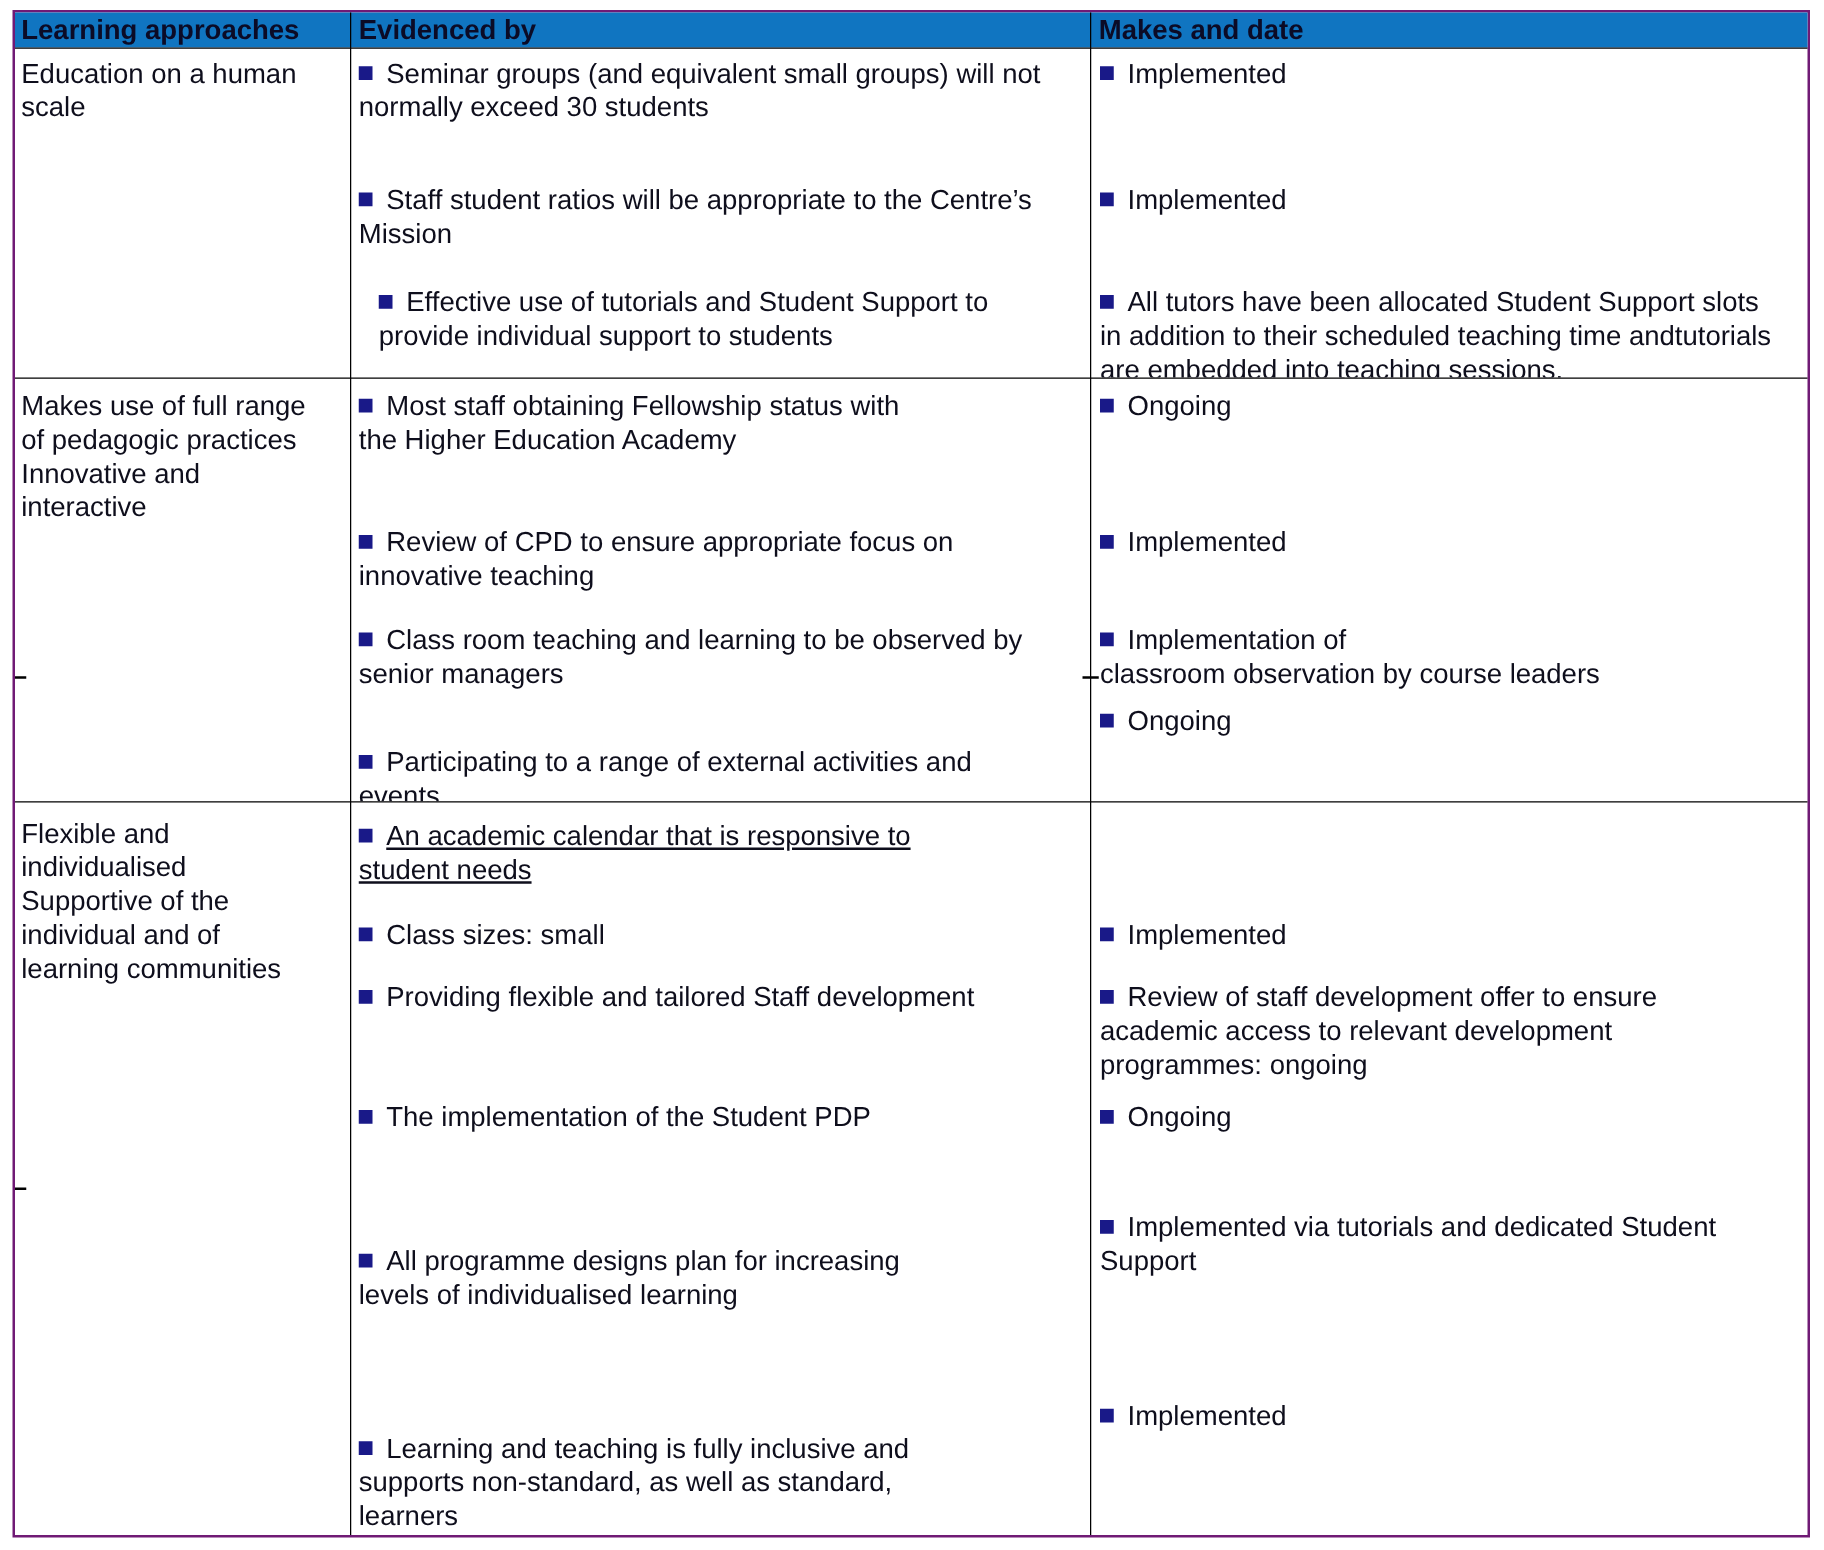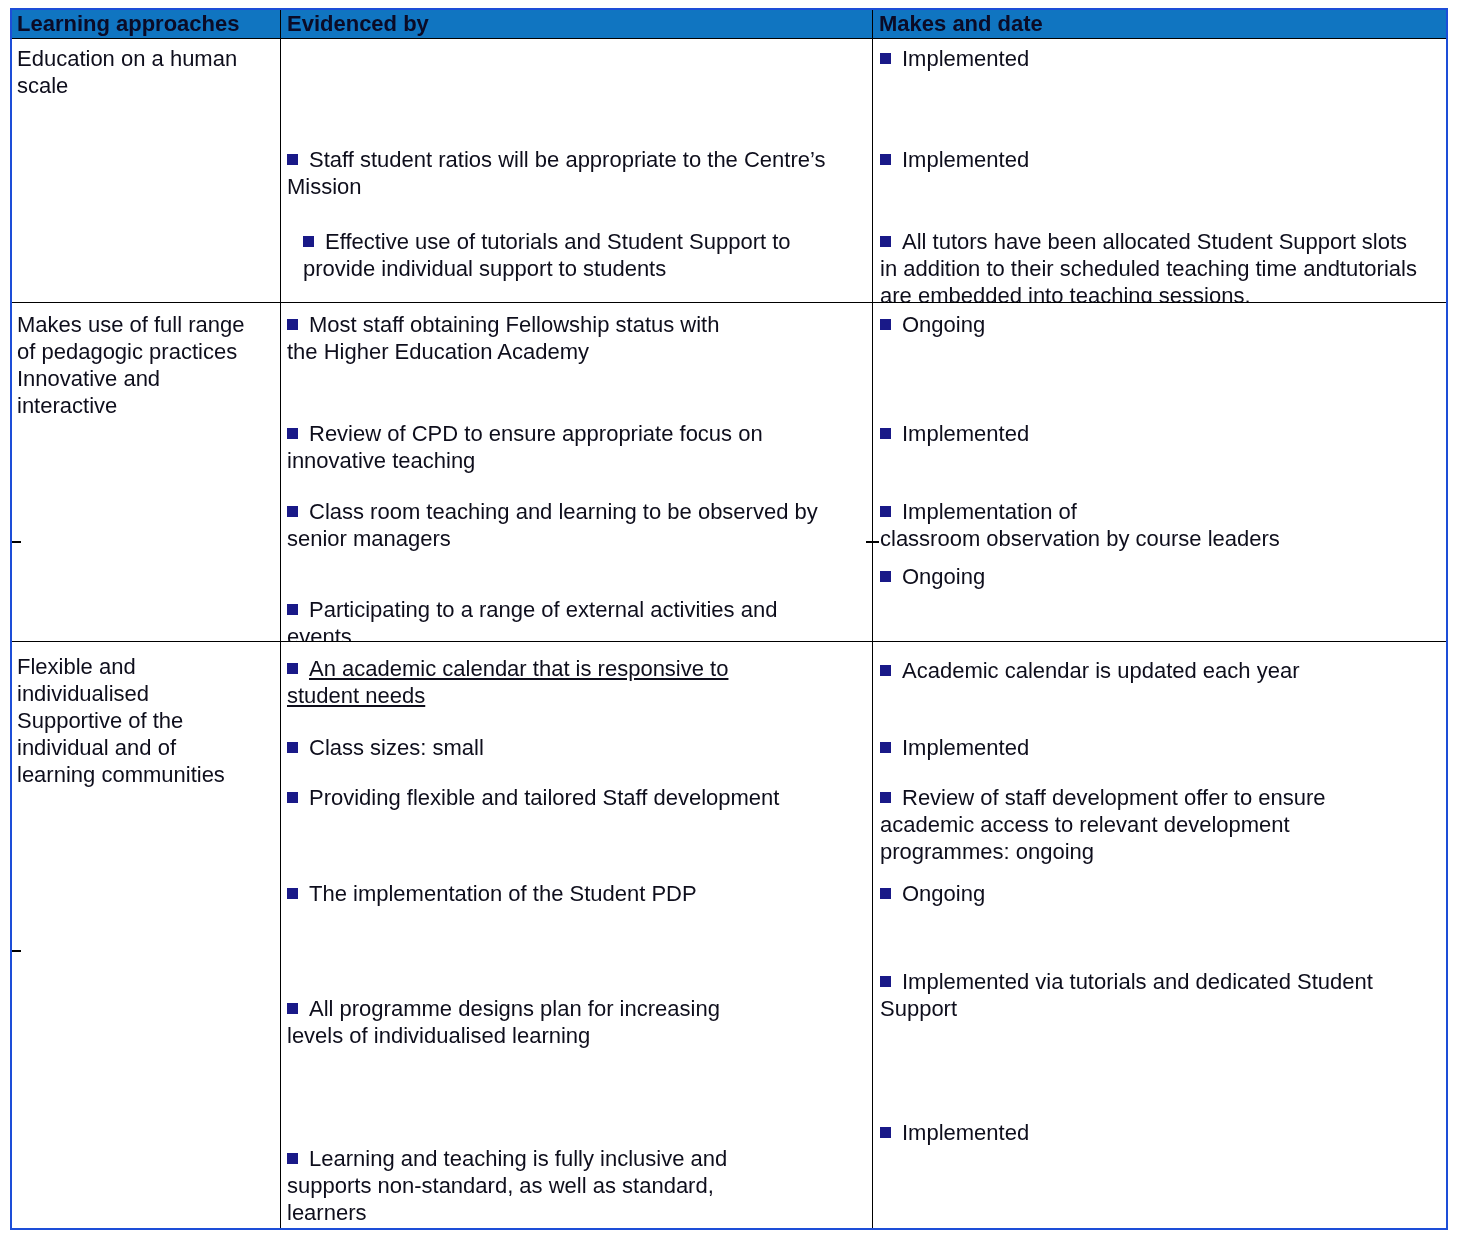--- a/index.html
+++ b/index.html
@@ -15,21 +15,21 @@
     font-family: "Liberation Sans", "DejaVu Sans", sans-serif;
     color: #0e0e1c;
     overflow: hidden;
   }
   .tbl {
     position: absolute;
     left: 10px;
     top: 8px;
     width: 1438px;
     height: 1222px;
-    border: 2px solid #1d4ed8;
+    border: 2px solid #701a75;
     box-sizing: border-box;
   }
   .tbl-inner {
     position: absolute;
     left: 0; top: 0; right: 0; bottom: 0;
   }
   .vline, .hline, .tick {
     position: absolute;
     background: #000000;
   }
@@ -105,20 +105,22 @@
 
       <div class="tick" style="left:0; width:9px; top:531px; height:2px;"></div>
       <div class="tick" style="left:854px; width:13px; top:531px; height:2px;"></div>
       <div class="tick" style="left:0; width:9px; top:940px; height:2px;"></div>
 
       <div class="cell" style="left:0; top:29px; width:268px; height:263px;">
         <div class="item" style="left:5px; top:6px; right:4px;"><span class="plain-text">Education on a human
 scale</span></div>
       </div>
       <div class="cell" style="left:269px; top:29px; width:591px; height:263px;">
+        <div class="item" style="left:6px; top:6px;   right:4px;"><span class="bullet"></span><span class="item-text">Seminar groups (and equivalent small groups) will not
+normally exceed 30 students</span></div>
         <div class="item" style="left:6px; top:107px; right:4px;"><span class="bullet"></span><span class="item-text">Staff student ratios will be appropriate to the Centre’s
 Mission</span></div>
         <div class="item" style="left:6px; top:189px; right:4px;margin-left:16px;"><span class="bullet"></span><span class="item-text">Effective use of tutorials and Student Support to
 provide individual support to students</span></div>
       </div>
       <div class="cell" style="left:861px; top:29px; width:573px; height:263px;">
         <div class="item" style="left:7px; top:6px;   right:2px;"><span class="bullet"></span><span class="item-text">Implemented</span></div>
         <div class="item" style="left:7px; top:107px; right:2px;"><span class="bullet"></span><span class="item-text">Implemented</span></div>
         <div class="item" style="left:7px; top:189px; right:2px;"><span class="bullet"></span><span class="item-text">All tutors have been allocated Student Support slots
 in addition to their scheduled teaching time andtutorials
@@ -162,21 +164,20 @@
         <div class="item" style="left:6px; top:92px;  right:4px;"><span class="bullet"></span><span class="item-text">Class sizes: small</span></div>
         <div class="item" style="left:6px; top:142px; right:4px;"><span class="bullet"></span><span class="item-text">Providing flexible and tailored Staff development</span></div>
         <div class="item" style="left:6px; top:238px; right:4px;"><span class="bullet"></span><span class="item-text">The implementation of the Student PDP</span></div>
         <div class="item" style="left:6px; top:353px; right:4px;"><span class="bullet"></span><span class="item-text">All programme designs plan for increasing
 levels of individualised learning</span></div>
         <div class="item" style="left:6px; top:503px; right:4px;"><span class="bullet"></span><span class="item-text">Learning and teaching is fully inclusive and
 supports non-standard, as well as standard,
 learners</span></div>
       </div>
       <div class="cell" style="left:861px; top:632px; width:573px; height:586px;">
-        <div class="item" style="left:7px; top:15px;  right:2px;"><span class="bullet"></span><span class="item-text">Academic calendar is updated each year</span></div>
         <div class="item" style="left:7px; top:92px;  right:2px;"><span class="bullet"></span><span class="item-text">Implemented</span></div>
         <div class="item" style="left:7px; top:142px; right:2px;"><span class="bullet"></span><span class="item-text">Review of staff development offer to ensure
 academic access to relevant development
 programmes: ongoing</span></div>
         <div class="item" style="left:7px; top:238px; right:2px;"><span class="bullet"></span><span class="item-text">Ongoing</span></div>
         <div class="item" style="left:7px; top:326px; right:2px;"><span class="bullet"></span><span class="item-text">Implemented via tutorials and dedicated Student
 Support</span></div>
         <div class="item" style="left:7px; top:477px; right:2px;"><span class="bullet"></span><span class="item-text">Implemented</span></div>
       </div>
 

